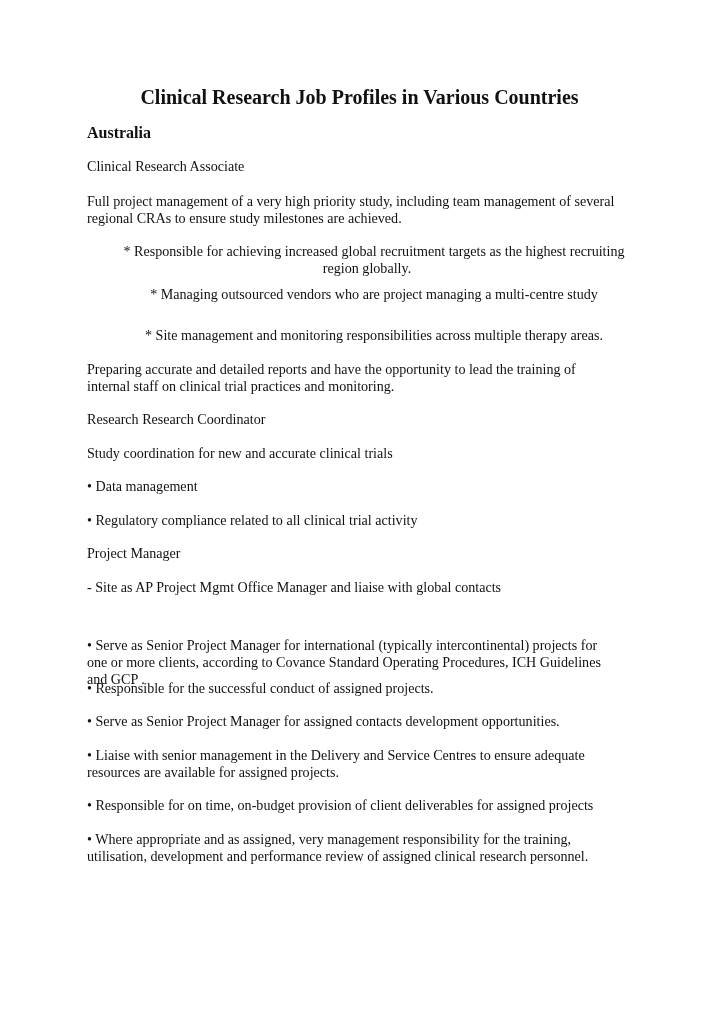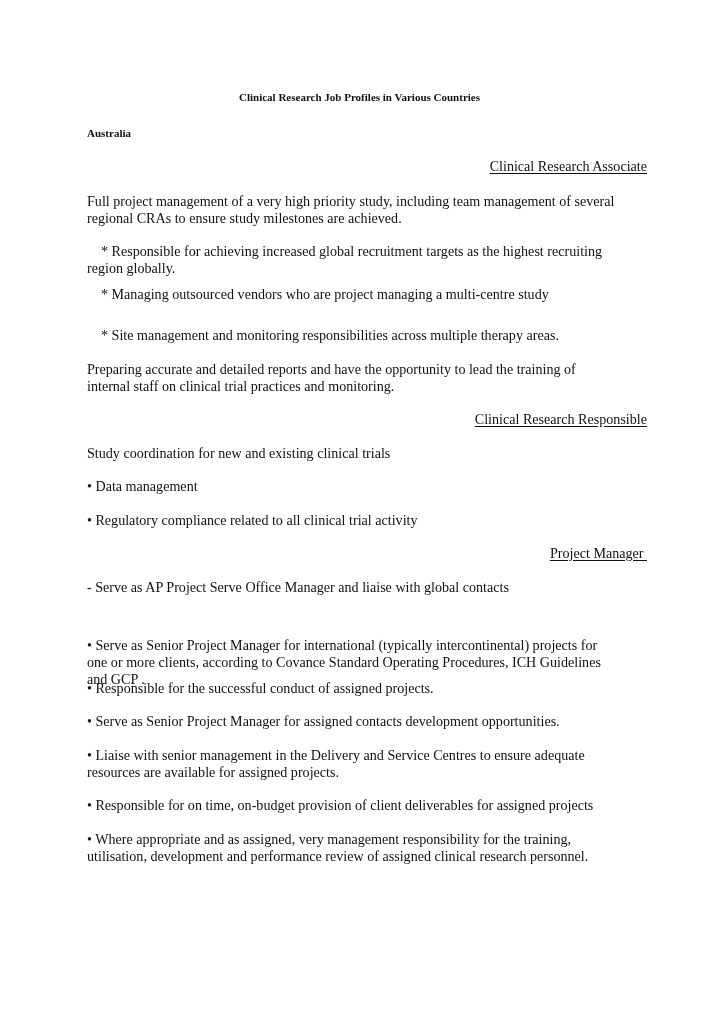--- a/index.html
+++ b/index.html
@@ -21,73 +21,72 @@
       top: 0;
       width: 560px;
     }
     .title {
       position: absolute;
       left: 0;
       top: 88px;
       width: 545px;
       text-align: center;
       font-weight: bold;
-      font-size: 11px;
+      font-size: 20px;
       line-height: 18px;
     }
     .country {
       position: absolute;
       left: 0;
       top: 123px;
       font-weight: bold;
-      font-size: 11px;
+      font-size: 16px;
       line-height: 20px;
     }
     .block {
       position: absolute;
       left: 0;
       width: 560px;
       font-size: 14.1px;
       line-height: 17px;
       white-space: pre-line;
     }
     .heading {
-      text-decoration: underline;
       text-underline-offset: 2px;
       white-space: pre;
-      text-align: right;
     }
     .indent {
       text-indent: 14px;
+      text-align: center;
     }
   </style>
 </head>
 <body>
 
 <div class="page">
   <div class="title">Clinical Research Job Profiles in Various Countries</div>
   <div class="country">Australia</div>
 
   <div class="block heading" style="top:158px">Clinical Research Associate</div>
   <div class="block" style="top:193px">Full project management of a very high priority study, including team management of several
 regional CRAs to ensure study milestones are achieved.</div>
   <div class="block indent" style="top:243px">* Responsible for achieving increased global recruitment targets as the highest recruiting
 region globally.</div>
   <div class="block indent" style="top:286px">* Managing outsourced vendors who are project managing a multi-centre study</div>
   <div class="block indent" style="top:327px">* Site management and monitoring responsibilities across multiple therapy areas.</div>
   <div class="block" style="top:361px">Preparing accurate and detailed reports and have the opportunity to lead the training of
 internal staff on clinical trial practices and monitoring.</div>
 
-  <div class="block heading" style="top:411px">Clinical Research Responsible</div>
-  <div class="block" style="top:445px">Study coordination for new and existing clinical trials</div>
+  <div class="block heading" style="top:411px">Research Research Coordinator</div>
+  <div class="block" style="top:445px">Study coordination for new and accurate clinical trials</div>
   <div class="block" style="top:478px">• Data management</div>
   <div class="block" style="top:512px">• Regulatory compliance related to all clinical trial activity</div>
 
   <div class="block heading" style="top:545px">Project Manager </div>
-  <div class="block" style="top:579px">- Serve as AP Project Serve Office Manager and liaise with global contacts</div>
+  <div class="block" style="top:579px">- Site as AP Project Mgmt Office Manager and liaise with global contacts</div>
   <div class="block" style="top:637px">• Serve as Senior Project Manager for international (typically intercontinental) projects for
 one or more clients, according to Covance Standard Operating Procedures, ICH Guidelines
 and GCP .</div>
   <div class="block" style="top:680px">• Responsible for the successful conduct of assigned projects.</div>
   <div class="block" style="top:713px">• Serve as Senior Project Manager for assigned contacts development opportunities.</div>
   <div class="block" style="top:747px">• Liaise with senior management in the Delivery and Service Centres to ensure adequate
 resources are available for assigned projects.</div>
   <div class="block" style="top:797px">• Responsible for on time, on-budget provision of client deliverables for assigned projects</div>
   <div class="block" style="top:831px">• Where appropriate and as assigned, very management responsibility for the training,
 utilisation, development and performance review of assigned clinical research personnel.</div>

